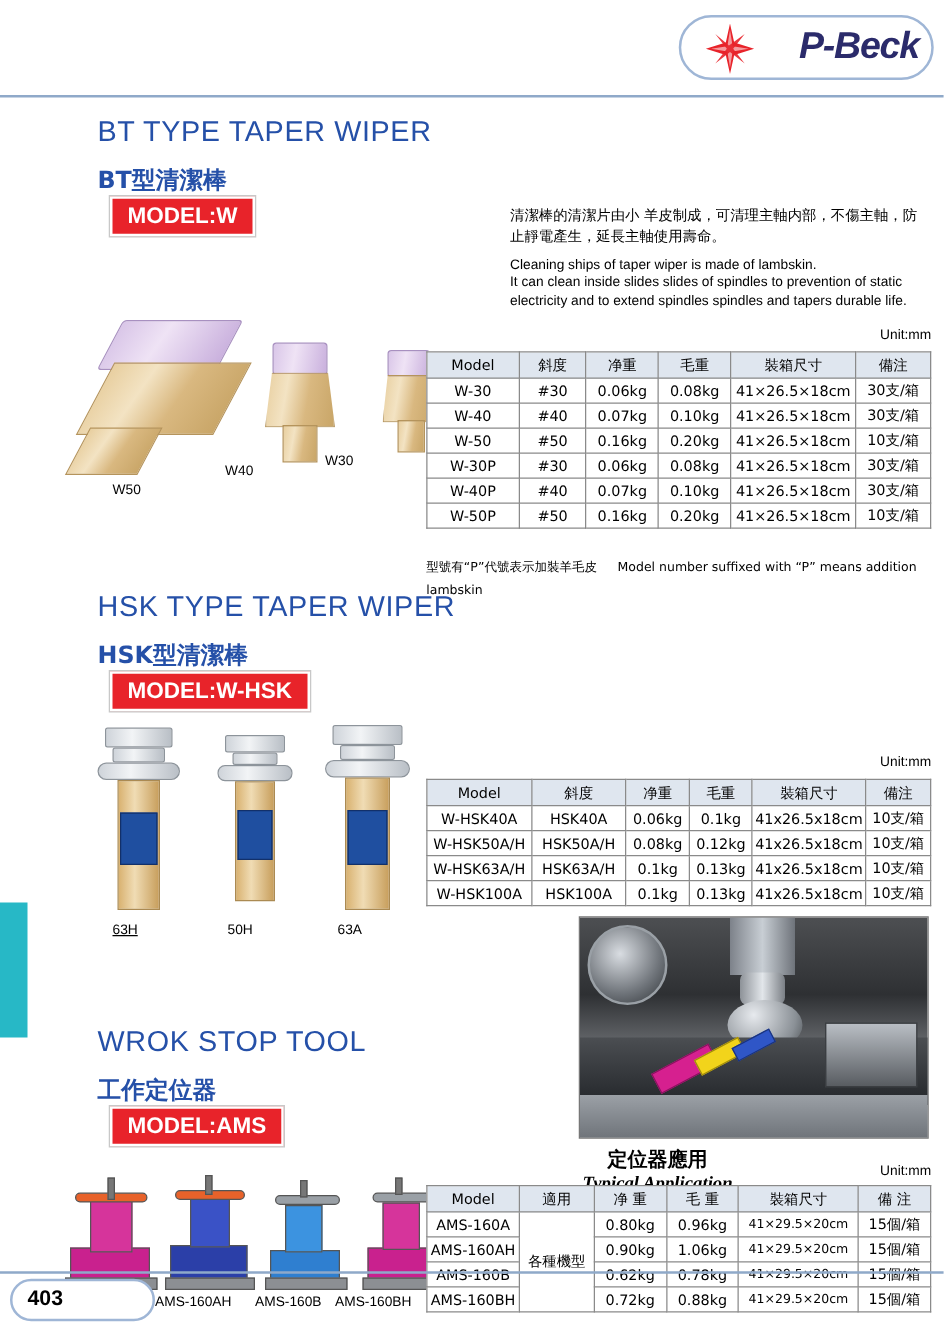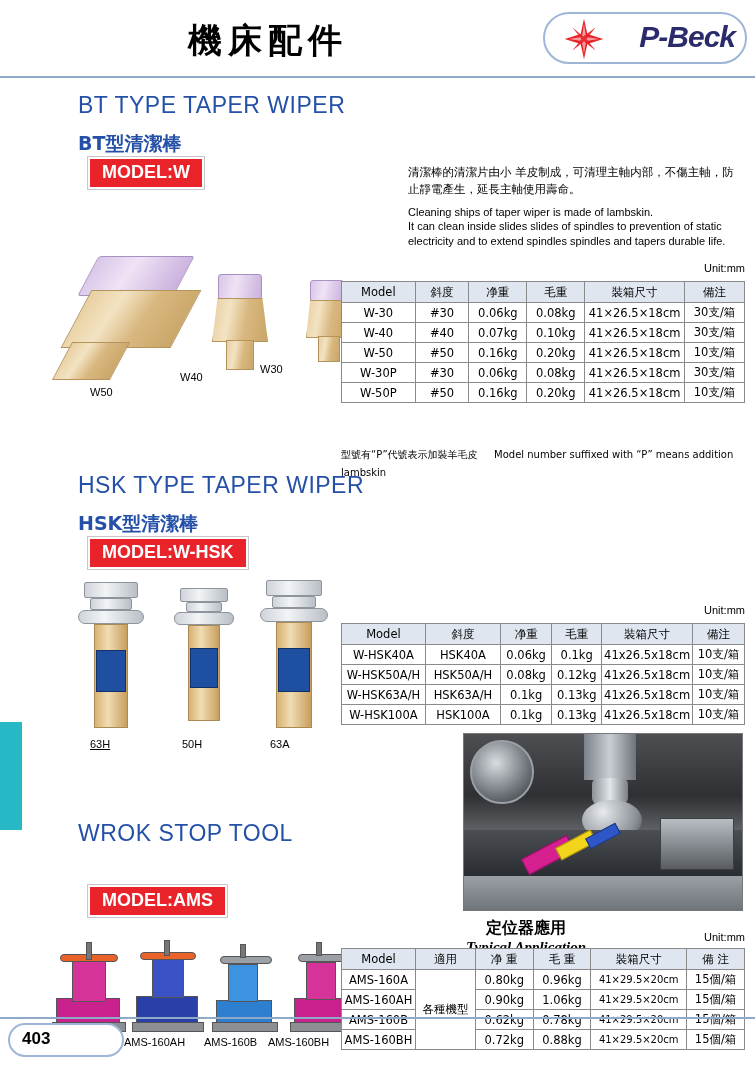--- a/index.html
+++ b/index.html
@@ -166,21 +166,20 @@
   }
   .typical-en {
     font-size:15px; font-weight:bold; font-style:italic; color:#000;
     font-family:"Liberation Serif", serif;
   }
 </style>
 </head>
 <body>
 
 <div class="header">
-  <div class="header-title">機床配件</div>
 
   <div class="brand-pill"></div>
   <svg class="brand-star" viewBox="0 0 100 100">
     <polygon points="50,2 58,38 96,50 58,62 50,98 42,62 4,50 42,38" fill="#e8232a"></polygon>
     <polygon points="50,14 55,45 86,50 55,55 50,86 45,55 14,50 45,45" fill="#ffffff" opacity="0.55"></polygon>
     <polygon points="22,22 48,44 78,22 56,50 78,78 50,56 22,78 44,50" fill="#e8232a" opacity="0.9"></polygon>
   </svg>
   <div class="brand-text">P-Beck</div>
 </div>
 <div class="header-rule"></div>
@@ -252,20 +251,28 @@
         <td>0.16kg</td>
         <td>0.20kg</td>
         <td>41×26.5×18cm</td>
         <td>10支/箱</td>
       </tr>
       <tr>
         <td>W-30P</td>
         <td>#30</td>
         <td>0.06kg</td>
         <td>0.08kg</td>
+        <td>41×26.5×18cm</td>
+        <td>30支/箱</td>
+      </tr>
+      <tr>
+        <td>W-40P</td>
+        <td>#40</td>
+        <td>0.07kg</td>
+        <td>0.10kg</td>
         <td>41×26.5×18cm</td>
         <td>30支/箱</td>
       </tr>
       <tr>
         <td>W-50P</td>
         <td>#50</td>
         <td>0.16kg</td>
         <td>0.20kg</td>
         <td>41×26.5×18cm</td>
         <td>10支/箱</td>
@@ -356,20 +363,21 @@
         <td>41x26.5x18cm</td>
         <td>10支/箱</td>
       </tr>
     </tbody>
   </table>
 
 <div class="side-tab"></div>
 
 <div style="position:absolute;left:78px;top:820px;">
   <div class="sec-en">WROK STOP TOOL</div>
+  <div class="sec-cn">工作定位器</div>
 </div>
 <div style="position:absolute;left:88px;top:885px;">
   <span class="model-badge">MODEL:AMS</span>
 </div>
 
 <div class="photo" style="left:463px;top:733px;width:280px;height:178px;background:linear-gradient(180deg,#4d4f52 0%,#2e3033 35%,#6b6e72 60%,#8c8f93 100%);">
   <div style="position:absolute;left:6px;top:6px;width:64px;height:64px;border-radius:50%;background:radial-gradient(circle at 40% 35%,#d9dde2,#6f747a 60%,#2f3337);border:2px solid #9aa0a6;"></div>
   <div style="position:absolute;left:120px;top:0px;width:52px;height:46px;background:linear-gradient(90deg,#7d828a,#c8ced4,#6e737a);"></div>
   <div style="position:absolute;left:128px;top:44px;width:36px;height:26px;border-radius:6px;background:linear-gradient(90deg,#8d9298,#e2e6ea,#7a7f85);"></div>
   <div style="position:absolute;left:118px;top:66px;width:60px;height:40px;border-radius:50%;background:radial-gradient(circle at 35% 30%,#e7eaee,#8a9096 70%,#4d5256);"></div>

